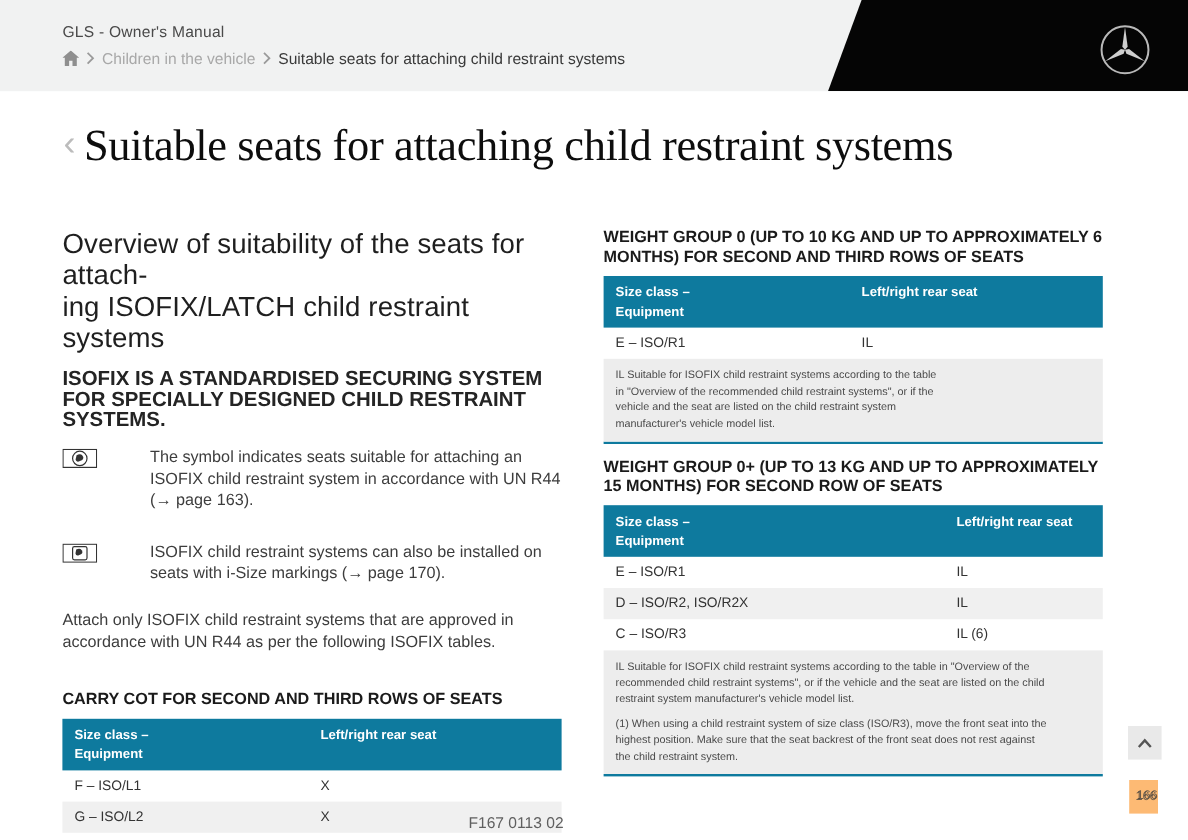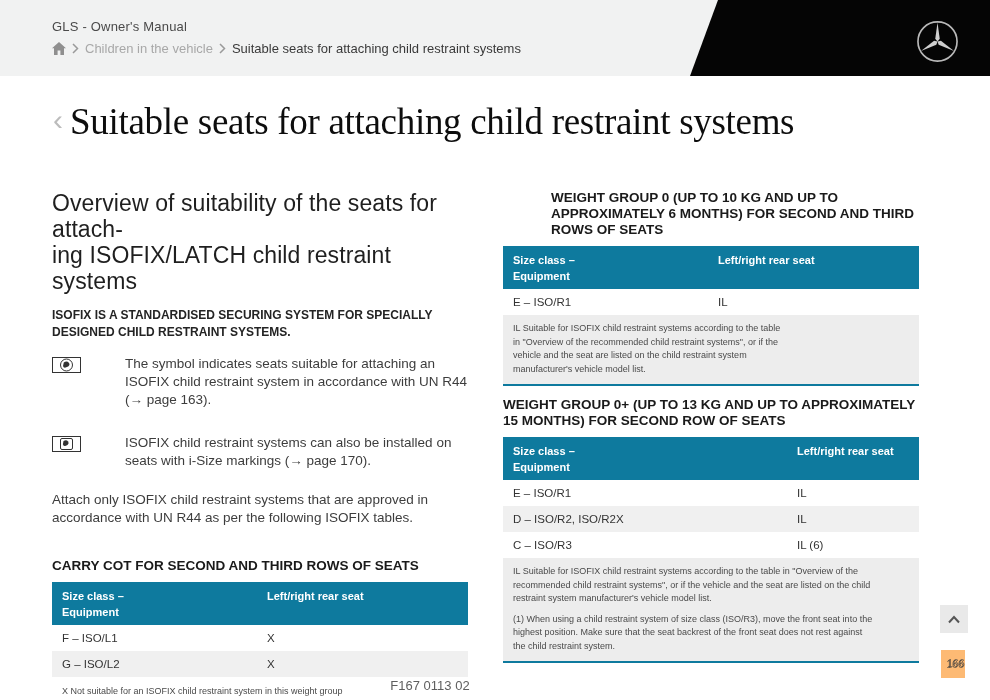--- a/index.html
+++ b/index.html
@@ -22,31 +22,31 @@
   h1.page-title { position:absolute; left:70px; top:100px; width:860px;
                   font-family:"Liberation Serif", serif; font-weight:400; font-size:37px;
                   color:#0d0d0d; letter-spacing:-0.3px; }
 
   
   .col { position:absolute; top:190px; width:416px; }
   .col-left  { left:52px; }
   .col-right { left:503px; }
 
   .sec-h2 { font-size:23px; line-height:26px; font-weight:400; color:#1f1f1f; letter-spacing:.1px; }
-  .intro-bold { margin-top:13px; font-size:12px; line-height:17px; font-weight:700; color:#242424; }
+  .intro-bold { margin-top:13px; font-size:17px; line-height:17px; font-weight:700; color:#242424; }
 
   .sym-row { display:flex; margin-top:14px;gap:20px; }
   .sym-row + .sym-row { margin-top:25px; }
   .sym-icon { width:53px; flex:0 0 53px; padding-top:2px; }
   .sym-text { font-size:13.5px; line-height:18px; color:#3d3d3d; }
 
   .para { margin-top:21px; font-size:13.5px; line-height:18px; color:#3d3d3d; }
 
   .tcaption { font-size:13.5px; line-height:16px; font-weight:700; color:#1a1a1a; margin-top:31px; }
-  .col-right .tcaption.first { margin-top:0;margin-left:48px; }
+  .col-right .tcaption.first { margin-top:0; }
   .col-right .tcaption.second { margin-top:11px; }
 
   .ctable { margin-top:8px; border-bottom:2px solid #0e7a9e; }
   .thead { display:flex; background:#0e7a9e; color:#fff; font-size:11px; font-weight:700;
            line-height:16px; padding:6px 13px 5px 0; }
   .trow  { display:flex; font-size:11.5px; color:#333; padding:6px 0; line-height:14px; }
   .trow.alt { background:#f0f0f0; }
   .c1 { width:215px; flex:0 0 215px; padding-left:10px; }
   .wide .c1 { width:294px; flex:0 0 294px; }
   .c2 { flex:1; }

